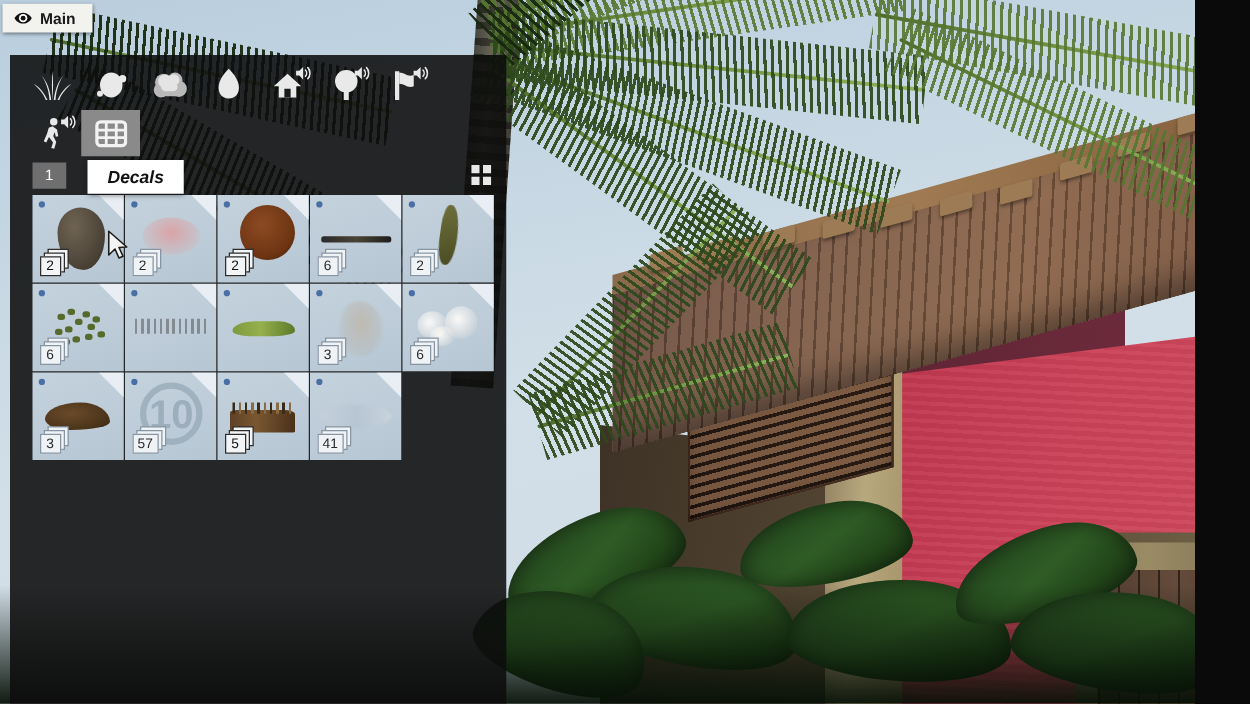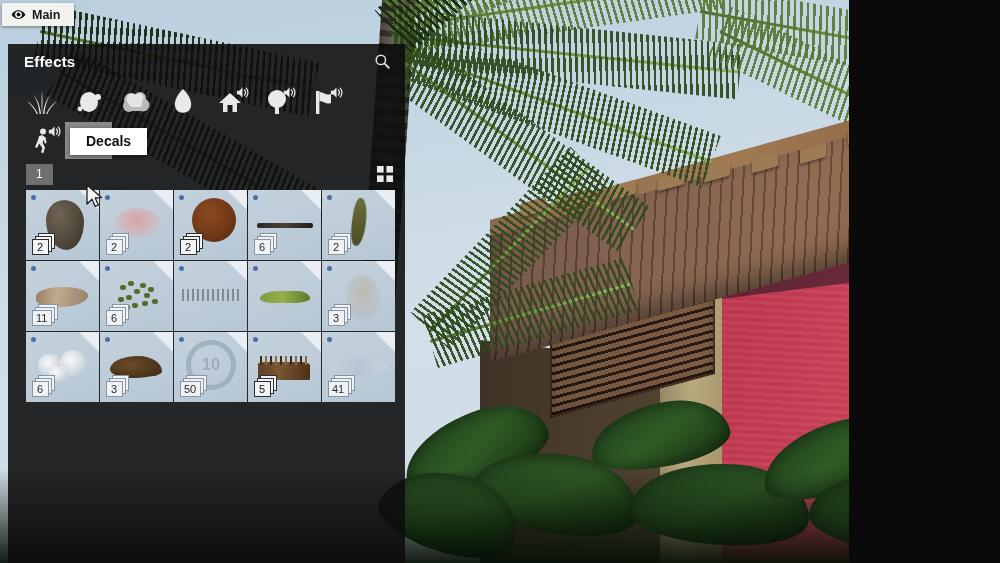--- a/index.html
+++ b/index.html
@@ -2,21 +2,21 @@
 <html><head>
 <meta charset="utf-8">
 <style>
   * { box-sizing: border-box; margin: 0; padding: 0; }
   html, body {
     width: 1000px; height: 563px;
     overflow: hidden;
     font-family: "Liberation Sans", sans-serif;
     background: #0a0a0a;
   }
-  #stage { position: relative; width: 849px; height: 563px; overflow: hidden; }
+  #stage { position: relative; width: 956px; height: 563px; overflow: hidden; }
 
   
   .scene { position: absolute; inset: 0; overflow: hidden; }
   .sky {
     position: absolute; inset: 0;
     background: linear-gradient(170deg, #b9cede 0%, #c6d7e3 28%, #d2dfe8 55%, #cfdce6 100%);
   }
   
   .bld-wrap { position: absolute; left: 480px; top: 190px; width: 560px; height: 400px; }
   .roof {
@@ -186,20 +186,21 @@
   .snd {
     position: absolute; right: 3px; top: 2px; width: 15px; height: 15px;
   }
   .tooltip {
     position: absolute; left: 62px; top: 84px;
     background: #fff; color: #111;
     font-size: 14px; font-weight: 700;
     padding: 5px 16px 6px;
     z-index: 30;
     box-shadow: 0 1px 4px rgba(0,0,0,.5);
+    font-style: italic;
   }
   .cursor { position: absolute; left: 78px; top: 140px; width: 17px; height: 24px; z-index: 31; }
 
   
   .pagestrip {
     display: flex; align-items: center; justify-content: space-between;
     padding: 4px 12px 6px 18px; height: 30px;
   }
   .pagetab {
     background: #6f6f6f; color: #fff;
@@ -305,21 +306,21 @@
   .a-mud {
     position:absolute; left:10px; top:24px; width:52px; height:22px;
     background: radial-gradient(ellipse at 40% 40%, #6a4b2a, #4a3319 70%, #2e1f0e);
     border-radius: 55% 45% 60% 40% / 60% 70% 30% 40%;
   }
   .a-ten {
     position:absolute; left:12px; top:8px; width:50px; height:50px;
     border: 5px solid rgba(150,168,182,.75);
     border-radius: 50%;
     color: rgba(150,168,182,.85);
-    font-size: 16px; font-weight: 700;
+    font-size: 32px; font-weight: 700;
     display:flex; align-items:center; justify-content:center;
     font-family: "Liberation Sans", sans-serif;
   }
   .a-rubble {
     position:absolute; left:10px; top:30px; width:52px; height:18px;
     background: linear-gradient(95deg,#5d4026,#7a5732 40%,#4a3019);
     border-radius: 12% 18% 4% 4%;
   }
   .a-rubble::after{
     content:""; position:absolute; left:2px; top:-6px; width:48px; height:9px;
@@ -439,27 +440,20 @@
     <svg class="eye-ic" viewBox="0 0 24 24">
       <path fill="#111" d="M12 5C6.5 5 2.3 9.2 1 12c1.3 2.8 5.5 7 11 7s9.7-4.2 11-7c-1.3-2.8-5.5-7-11-7z"></path>
       <circle cx="12" cy="12" r="5.4" fill="#fff"></circle>
       <circle cx="12" cy="12" r="3.1" fill="#111"></circle>
     </svg>
     <span>Main</span>
   </div>
 
   <div class="panel">
 
-    <div class="panel-head">
-      <div class="panel-title">Effects</div>
-      <svg class="search-ic" viewBox="0 0 24 24">
-        <circle cx="10.5" cy="10.5" r="6.2" fill="none" stroke="#e9e9e9" stroke-width="2"></circle>
-        <line x1="15.2" y1="15.2" x2="21" y2="21" stroke="#e9e9e9" stroke-width="2.4" stroke-linecap="round"></line>
-      </svg>
-    </div>
 
     <div class="toolbar">
 
       <div class="trow">
 
         <div class="tbtn">
           <svg width="30" height="26" viewBox="0 0 30 26">
             <g class="ws">
               <path d="M14 25 C13 17 11 11 6 5 C9 9 12 16 12.6 25z"></path>
               <path d="M16 25 C17 17 19 11 24 5 C21 9 18 16 17.4 25z"></path>
@@ -621,28 +615,20 @@
 
       <div class="cell">
         <div class="art">
             <div class="a-stick"></div>
           </div>
         <div class="dot"></div>
         <div class="fold"></div>
         <div class="badge">2</div>
       </div>
 
-      <div class="cell">
-        <div class="art">
-            <div class="a-dirt"></div>
-          </div>
-        <div class="dot"></div>
-        <div class="fold"></div>
-        <div class="badge">11</div>
-      </div>
 
       <div class="cell">
         <div class="art">
             <div class="a-leaves">
           <i style="left:20px;top:24px"></i>
               <i style="left:28px;top:20px"></i>
           <i style="left:34px;top:28px"></i>
               <i style="left:26px;top:34px"></i>
           <i style="left:40px;top:22px"></i>
               <i style="left:44px;top:32px"></i>
@@ -707,21 +693,21 @@
         <div class="fold"></div>
         <div class="badge">3</div>
       </div>
 
       <div class="cell">
         <div class="art">
             <div class="a-ten">10</div>
           </div>
         <div class="dot"></div>
         <div class="fold"></div>
-        <div class="badge">50</div>
+        <div class="badge">57</div>
       </div>
 
       <div class="cell">
         <div class="art">
             <div class="a-rubble"></div>
           </div>
         <div class="dot"></div>
         <div class="fold"></div>
         <div class="badge dk">5</div>
       </div>

